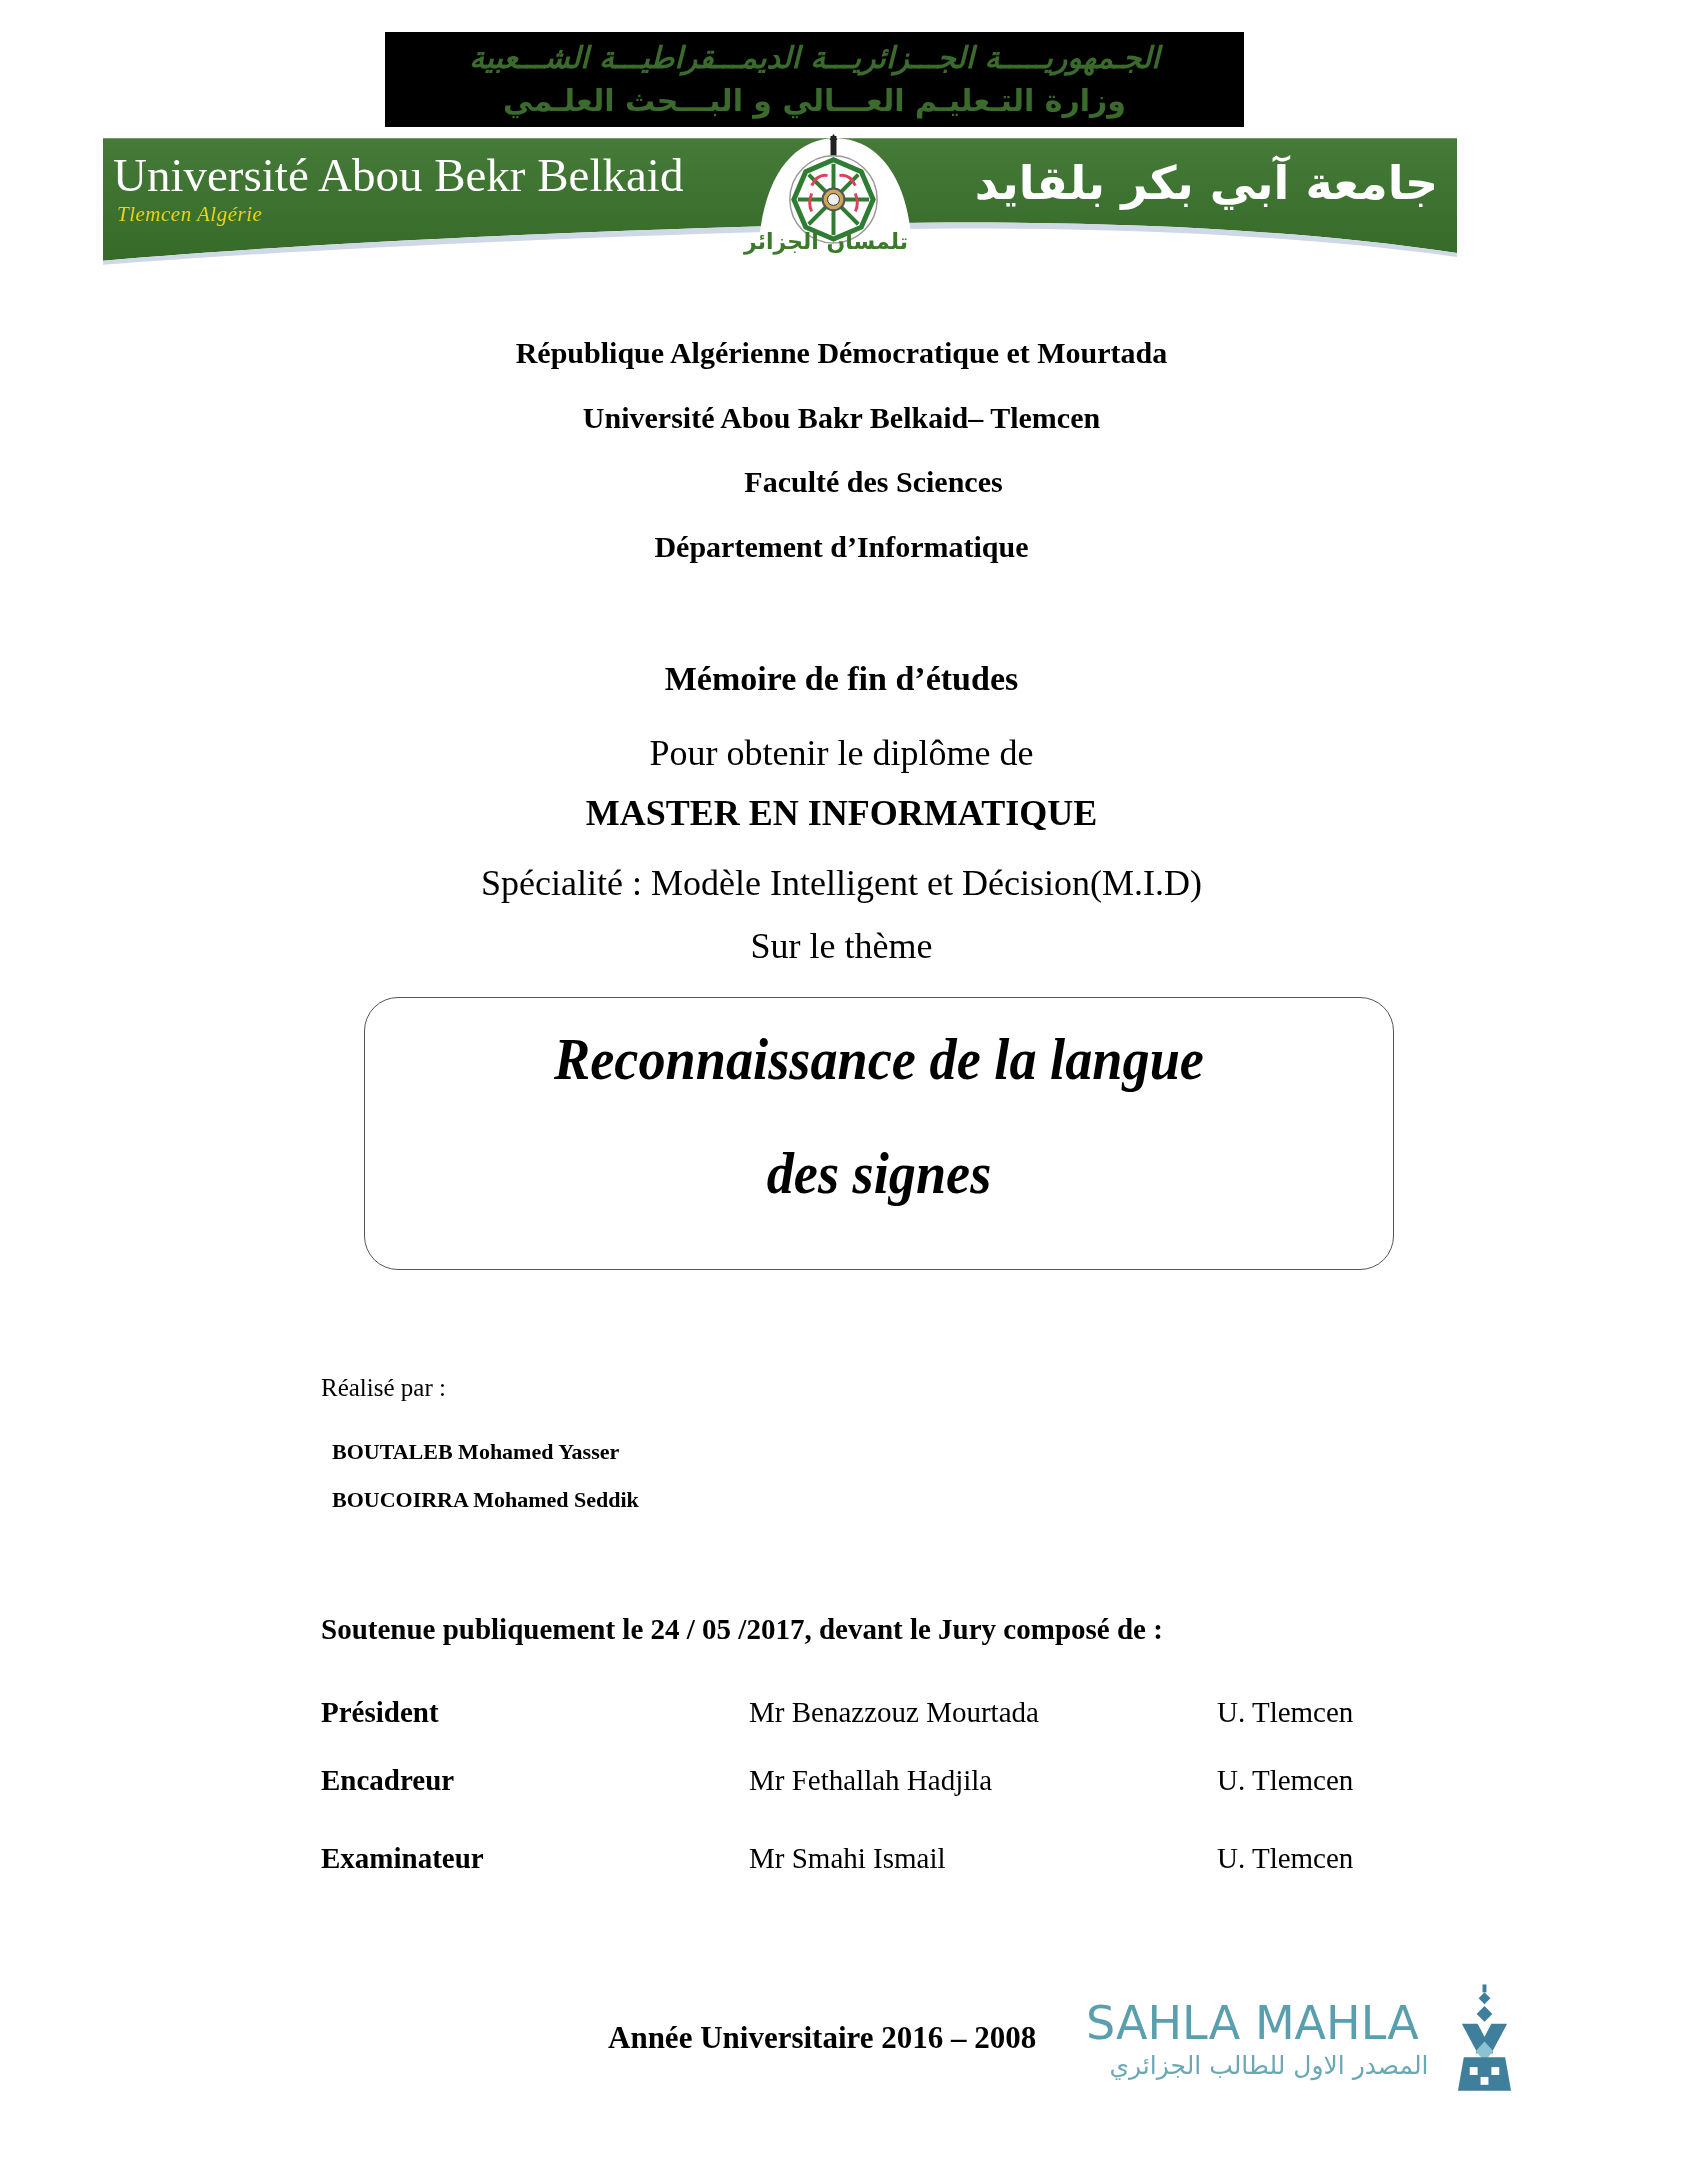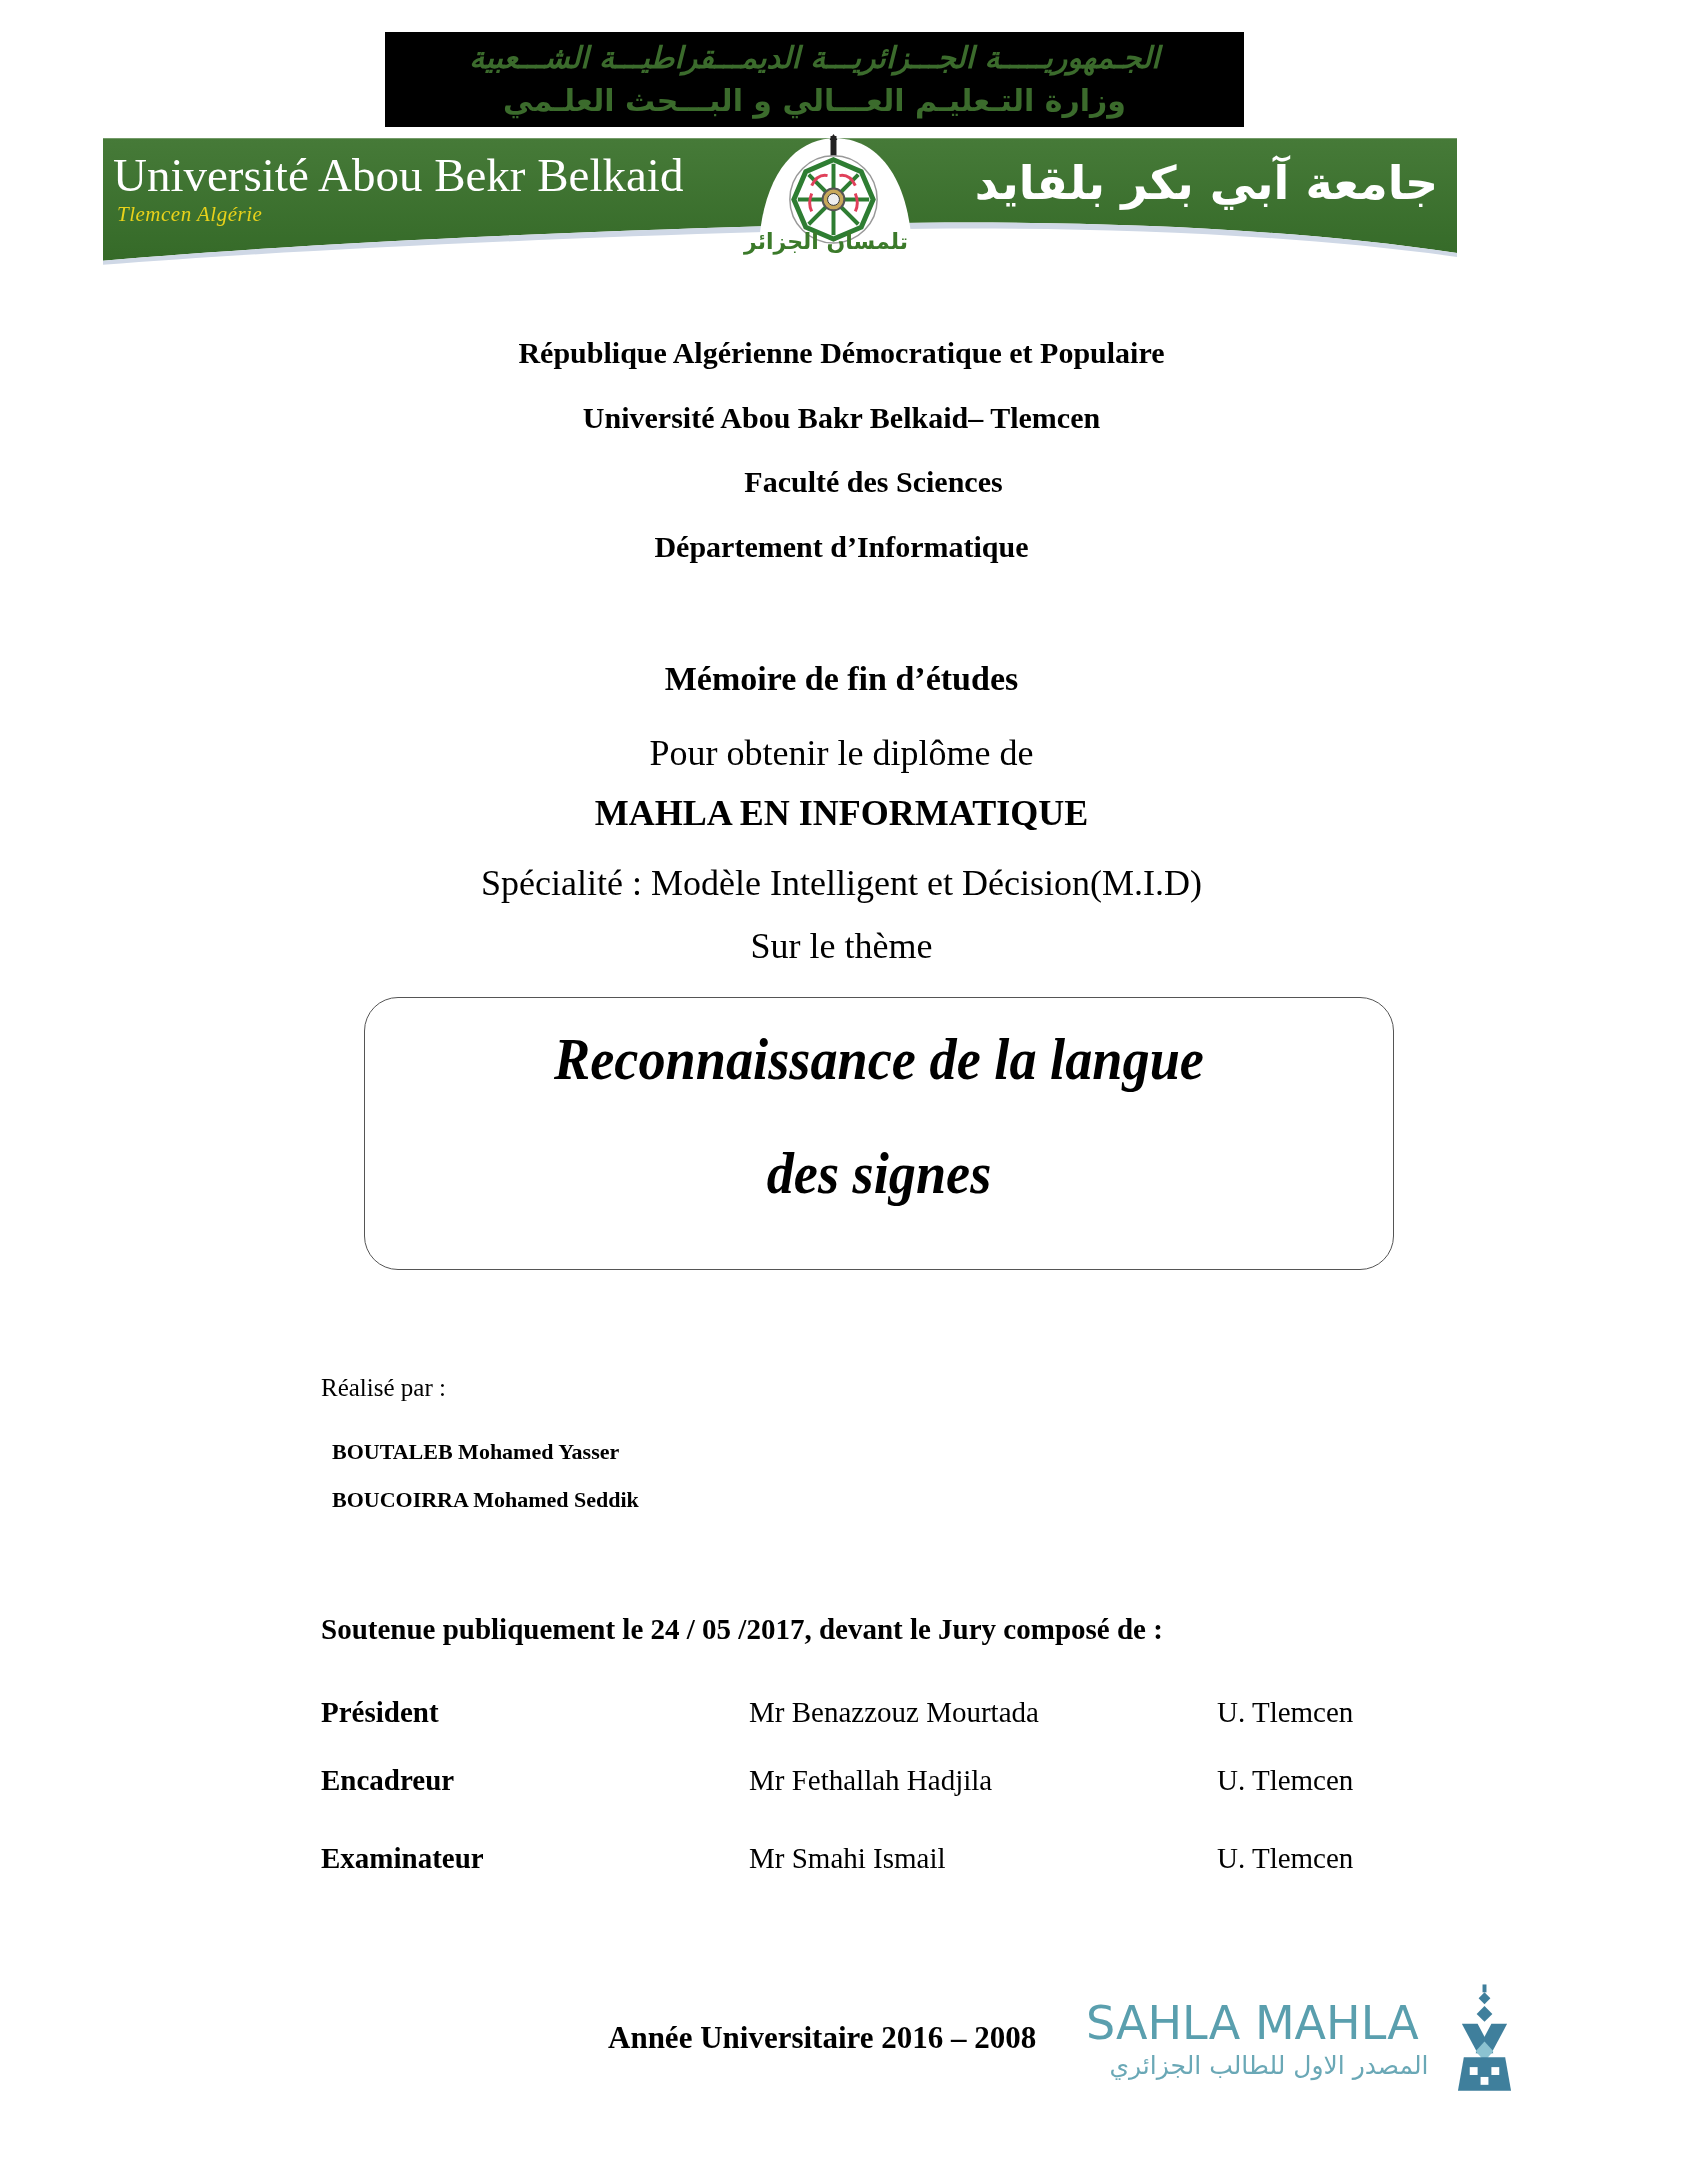--- a/index.html
+++ b/index.html
@@ -118,28 +118,28 @@
       <path d="M82 52 Q76 40 66 42" fill="none" stroke="#e0405a" stroke-width="3"></path>
       <path d="M38 78 Q34 70 38 60" fill="none" stroke="#e0405a" stroke-width="3"></path>
       <path d="M82 78 Q86 70 82 60" fill="none" stroke="#e0405a" stroke-width="3"></path>
       <circle cx="60" cy="66" r="11" fill="#c8a85a" stroke="#555" stroke-width="2"></circle>
       <circle cx="60" cy="66" r="6" fill="#eeeeee" stroke="#333" stroke-width="1"></circle>
     </svg>
   </div>
   <div id="emblem-city-ar" class="abs">تلمسان  الجزائر</div>
 </div>
 
-<div class="center-line hdr" style="top:336px;">République Algérienne Démocratique et Populaire</div>
+<div class="center-line hdr" style="top:336px;">République Algérienne Démocratique et Mourtada</div>
 <div class="center-line hdr" style="top:401px;">Université Abou Bakr Belkaid– Tlemcen</div>
 <div class="center-line hdr" style="top:465px;margin-left:32px;">Faculté des Sciences</div>
 <div class="center-line hdr" style="top:530px;">Département d’Informatique</div>
 
 <div class="center-line t-memoire" style="top:660px;">Mémoire de fin d’études</div>
 <div class="center-line t-normal" style="top:732px;">Pour obtenir le diplôme de</div>
-<div class="center-line t-master" style="top:792px;">MAHLA EN INFORMATIQUE</div>
+<div class="center-line t-master" style="top:792px;">MASTER EN INFORMATIQUE</div>
 <div class="center-line t-normal" style="top:862px;">Spécialité : Modèle Intelligent et Décision(M.I.D)</div>
 <div class="center-line t-normal" style="top:925px;">Sur le thème</div>
 
 <div id="theme-box" class="abs">
   <div class="theme-line" style="top:27px;">Reconnaissance de la langue</div>
   <div class="theme-line" style="top:141px;">des signes</div>
 </div>
 
 <div id="realise" class="abs">Réalisé par :</div>
 <div class="abs author" style="top:1439px;">BOUTALEB Mohamed Yasser</div>

